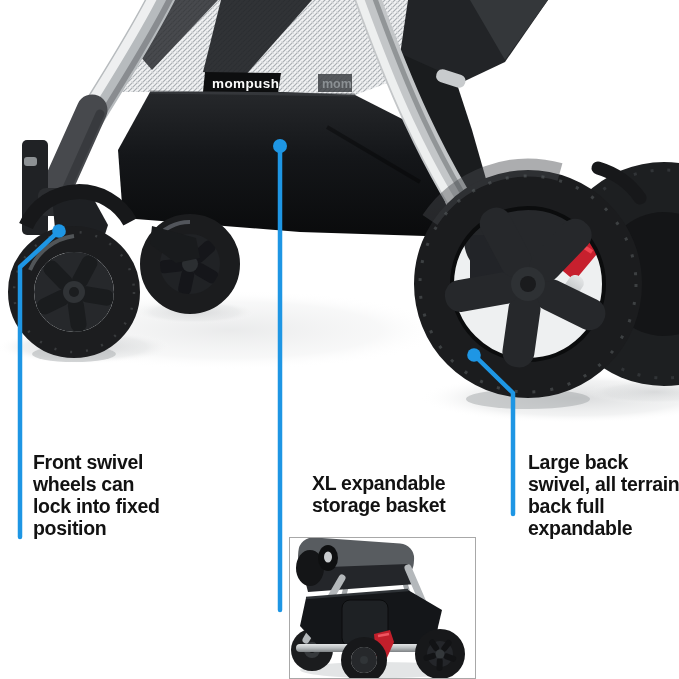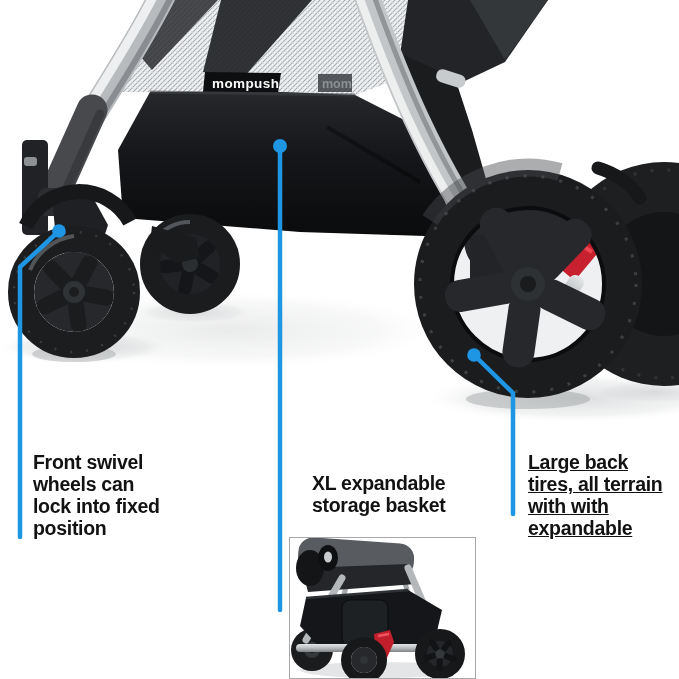--- a/index.html
+++ b/index.html
@@ -183,24 +183,24 @@
     <span>wheels can</span>
     <span>lock into fixed</span>
     <span>position</span>
   </div>
 
   <div class="callout-text" style="left:312px;top:472px;">
     <span>XL expandable</span>
     <span>storage basket</span>
   </div>
 
-  <div class="callout-text" style="left:528px;top:451px;text-decoration:underline;">
+  <div class="callout-text" style="left:528px;top:451px;">
     <span>Large back</span>
-    <span>tires, all terrain</span>
-    <span>with with</span>
+    <span>swivel, all terrain</span>
+    <span>back full</span>
     <span>expandable</span>
   </div>
 
   <div id="inset" title="Rear view of stroller showing expandable storage basket">
     <svg width="185" height="140" viewBox="0 0 185 140">
       <ellipse cx="90" cy="132" rx="80" ry="8" fill="#dcdee0" opacity="0.8"></ellipse>
 
       <line x1="58" y1="42" x2="40" y2="108" stroke="#a6aaad" stroke-width="5" stroke-linecap="round"></line>
       <line x1="112" y1="34" x2="128" y2="92" stroke="#9fa3a6" stroke-width="5" stroke-linecap="round"></line>
 

